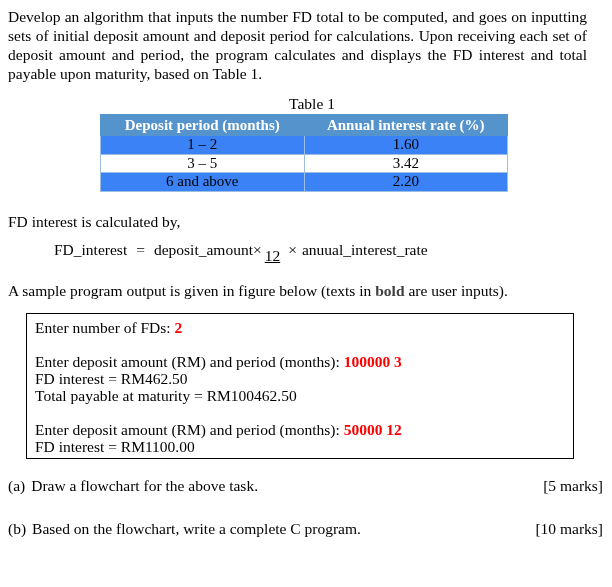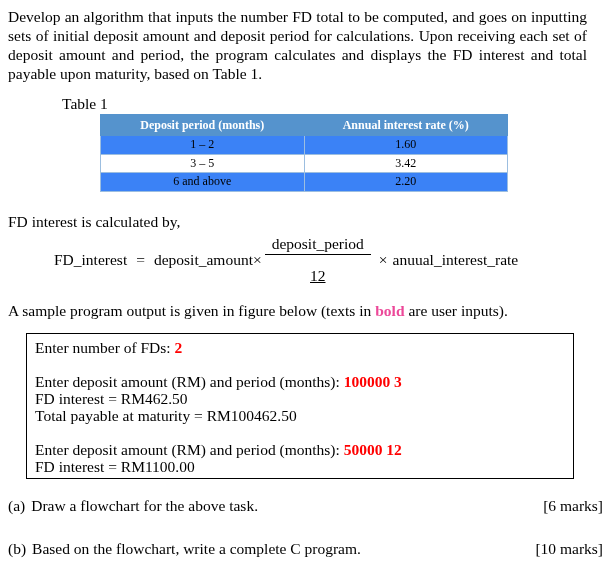--- a/index.html
+++ b/index.html
@@ -13,36 +13,36 @@
   }
   .page { padding: 7px 9px 0 8px; width: 595px; }
 
   .intro {
     text-align: justify;
     line-height: 19px;
     margin: 0 16px 12px 0;
   }
 
   .table-caption {
-    text-align: left;
+    text-align: center;
     line-height: 18px;
     margin: 0 0 1px 0;
     width: 500px;
     margin-left: 54px;
   }
 
   table.rates {
     border-collapse: collapse;
     margin-left: 92px;
     width: 408px;
     table-layout: fixed;
   }
   table.rates td, table.rates th {
     border: 1px solid #9CBEE0;
-    font-size: 12px;
+    font-size: 15px;
     text-align: center;
     padding: 0;
     line-height: 17.5px;
   }
   table.rates th {
     background: #5593CD;
     color: #ffffff;
     font-weight: bold;
     line-height: 20px;
     border-color: #5593CD;
@@ -67,21 +67,21 @@
     margin: 0 3px;
   }
   .frac .num { padding: 0 7px 2px 7px; border-bottom: 1.5px solid #000; }
   .frac .den { padding-top: 12px; text-decoration: underline; }
   .formula-row .times { margin: 0 5px; }
 
   .sample-note {
     margin: 17px 0 0 0;
     line-height: 19px;
   }
-  .red-bold { color: #ec4899; font-weight: bold; }
+  .red-bold { color: #404040; font-weight: bold; }
 
   .console-box {
     margin-top: 13px;
     margin-left: 18px;
     width: 530px;
     border: 1.5px solid #000000;
     padding: 5px 8px 3px 8px;
   }
   .console-line { line-height: 17px; min-height: 17px; white-space: pre-wrap; }
   .console-line .user-input { color: #FF0000; font-weight: bold; }
@@ -129,21 +129,20 @@
     </tbody>
   </table>
 
   <div class="formula-leadin">FD interest is calculated by,</div>
 
   <div class="formula-row">
     <span>FD_interest</span>
     <span class="eq">=</span>
     <span>deposit_amount×</span>
     <span class="frac">
-      <span class="num">deposit_period</span>
       <span class="den">12</span>
     </span>
     <span class="times">×</span>
     <span>anuual_interest_rate</span>
   </div>
 
   <p class="sample-note"><span>A sample program output is given in figure below (texts in </span><span class="red-bold">bold</span><span> are user inputs).</span></p>
 
   <div class="console-box">
     <div class="console-line"><span>Enter number of FDs: </span><span class="user-input">2</span></div>
@@ -155,21 +154,21 @@
     <div class="console-line"><span>Enter deposit amount (RM) and period (months): </span><span class="user-input">50000 12</span></div>
     <div class="console-line"><span>FD interest = RM1100.00</span><span class="user-input"></span></div>
   </div>
 
   <div class="questions">
     <div class="question-row">
       <span class="q-left">
         <span class="q-label">(a)</span>
         <span>Draw a flowchart for the above task.</span>
       </span>
-      <span class="q-marks">[6 marks]</span>
+      <span class="q-marks">[5 marks]</span>
     </div>
     <div class="question-row">
       <span class="q-left">
         <span class="q-label">(b)</span>
         <span>Based on the flowchart, write a complete C program.</span>
       </span>
       <span class="q-marks">[10 marks]</span>
     </div>
   </div>
 

